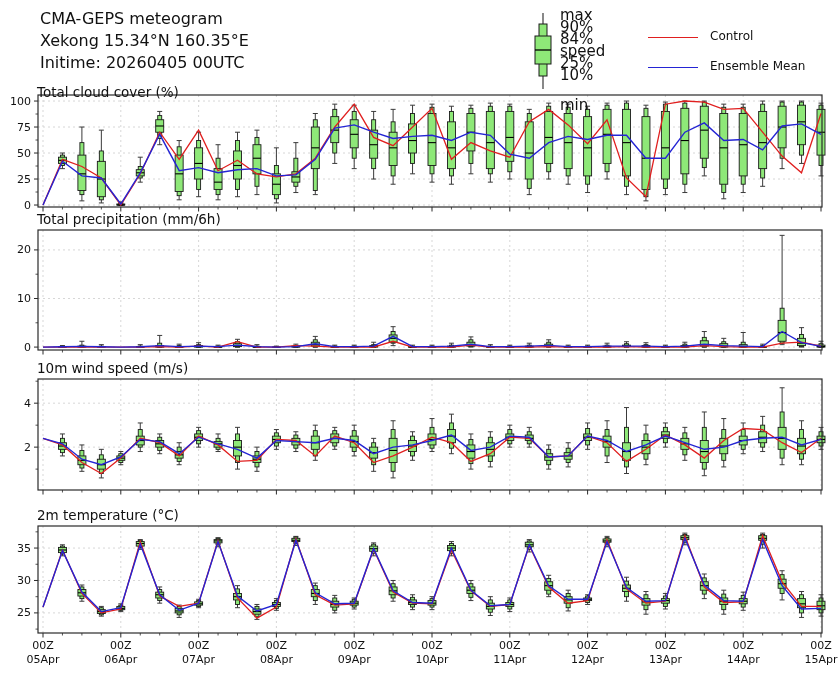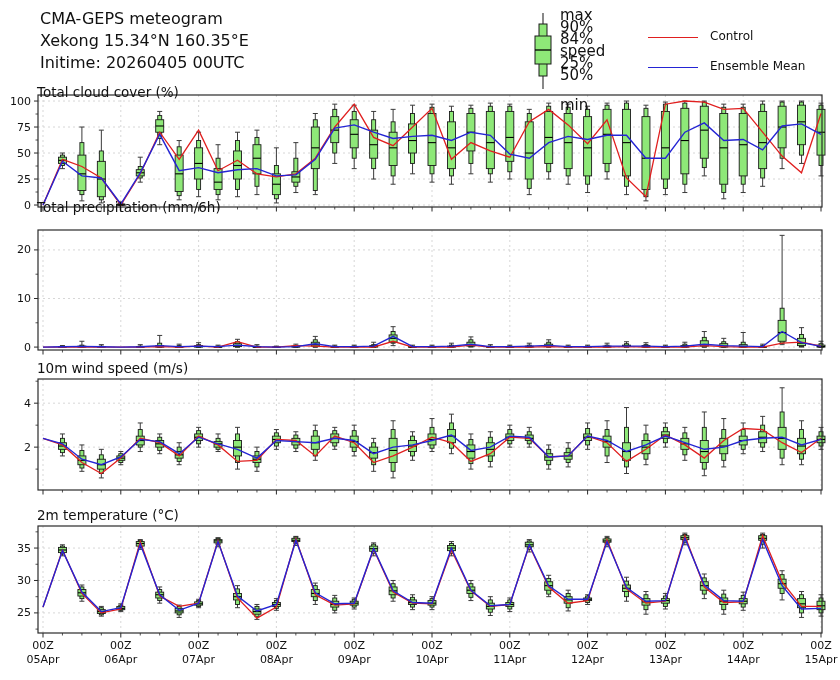--- a/index.html
+++ b/index.html
@@ -1276,36 +1276,36 @@
       <text x="821" y="649" text-anchor="middle" font-size="11" fill="#111">00Z</text>
       <text x="821" y="663" text-anchor="middle" font-size="11" fill="#111">15Apr</text>
     </g>
   </svg>
 
 <div class="abs hdr" style="top:8px">CMA-GEPS meteogram</div>
 <div class="abs hdr" style="top:30px">Xekong 15.34°N 160.35°E</div>
 <div class="abs hdr" style="top:52px">Initime: 20260405 00UTC</div>
 
 <div class="abs ptitle" style="left:37px;top:84px">Total cloud cover (%)</div>
-<div class="abs ptitle" style="left:37px;top:199px">Total precipitation (mm/6h)</div>
+<div class="abs ptitle" style="left:37px;top:211px">Total precipitation (mm/6h)</div>
 <div class="abs ptitle" style="left:37px;top:360px">10m wind speed (m/s)</div>
 <div class="abs ptitle" style="left:37px;top:507px">2m temperature (°C)</div>
 
 <div class="abs" style="left:530px;top:10px;width:26px;height:84px">
   <svg width="26" height="84" style="position:static">
     <line x1="13" y1="3" x2="13" y2="79" stroke="#3a3a3a" stroke-width="1.2"></line>
     <rect x="9" y="14" width="8" height="52" fill="#8ee878" stroke="#1a1a1a" stroke-width="1"></rect>
     <rect x="5" y="26" width="16" height="28" fill="#8ee878" stroke="#1a1a1a" stroke-width="1"></rect>
     <line x1="5" y1="40" x2="21" y2="40" stroke="#000" stroke-width="1.3"></line>
   </svg>
 </div>
 <div class="abs leg-stat" style="top:9px">max</div>
 <div class="abs leg-stat" style="top:21px">90%</div>
 <div class="abs leg-stat" style="top:33px">84%</div>
 <div class="abs leg-stat" style="top:45px">speed</div>
 <div class="abs leg-stat" style="top:57px">25%</div>
-<div class="abs leg-stat" style="top:69px">50%</div>
+<div class="abs leg-stat" style="top:69px">10%</div>
 <div class="abs leg-stat" style="top:99px">min</div>
 
 <div class="abs leg-line" style="left:648px;top:37px;border-top:1.8px solid #e01f1f"></div>
 <div class="abs leg-label" style="left:710px;top:29px">Control</div>
 <div class="abs leg-line" style="left:648px;top:67px;border-top:1.8px solid #2424d4"></div>
 <div class="abs leg-label" style="left:710px;top:59px">Ensemble Mean</div>
 
 </body></html>

